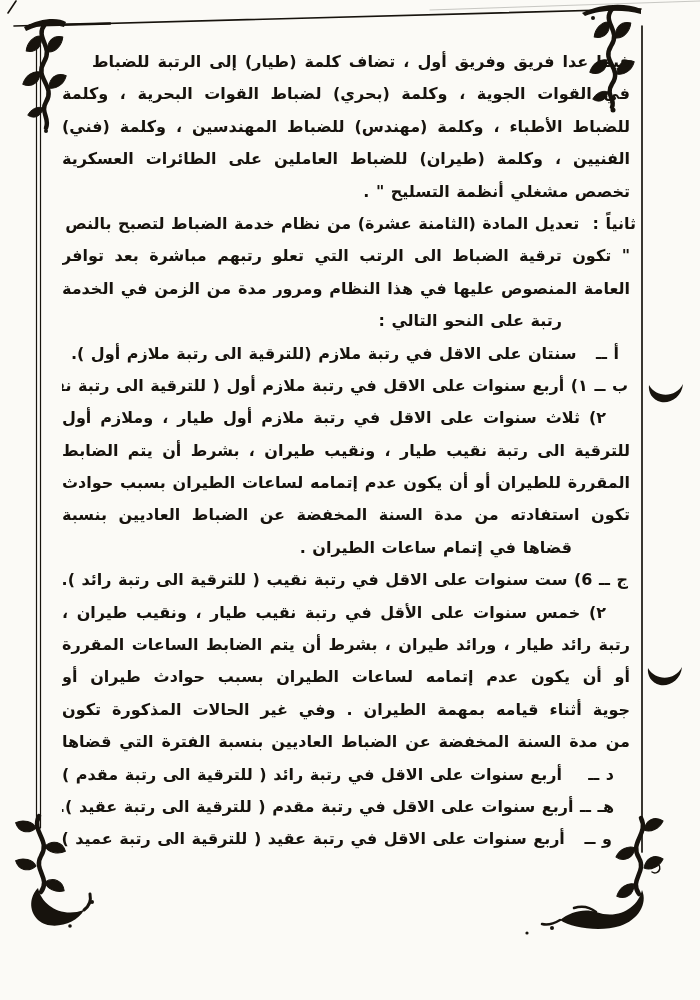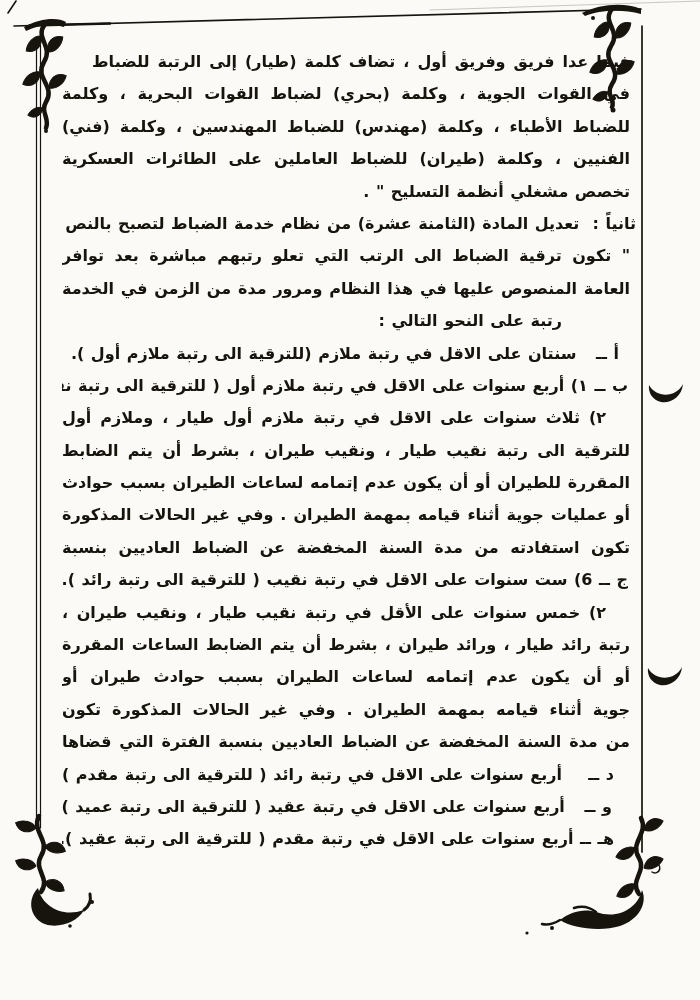--- a/index.html
+++ b/index.html
@@ -114,26 +114,26 @@
       <div class="line right" style="padding-right: 6px;">تخصص مشغلي أنظمة التسليح " .</div>
       <div class="line right">ثانياً :&nbsp; تعديل المادة (الثامنة عشرة) من نظام خدمة الضباط لتصبح بالنص التالي :</div>
       <div class="line just" style="padding-right: 6px;">" تكون ترقية الضباط الى الرتب التي تعلو رتبهم مباشرة بعد توافر الشروط</div>
       <div class="line just" style="padding-right: 6px;">العامة المنصوص عليها في هذا النظام ومرور مدة من الزمن في الخدمة لكل</div>
       <div class="line right" style="padding-right: 74px; text-align: right;">رتبة على النحو التالي :</div>
       <div class="line right" style="padding-right: 8px; text-align: center;">أ ــ&nbsp;&nbsp; سنتان على الاقل في رتبة ملازم (للترقية الى رتبة ملازم أول ).</div>
       <div class="line right" style="padding-right: 8px;">ب ــ ١) أربع سنوات على الاقل في رتبة ملازم أول ( للترقية الى رتبة نقيب ) .</div>
       <div class="line just" style="padding-right: 30px;">٢) ثلاث سنوات على الاقل في رتبة ملازم أول طيار ، وملازم أول طيران ،</div>
       <div class="line just" style="padding-right: 6px;">للترقية الى رتبة نقيب طيار ، ونقيب طيران ، بشرط أن يتم الضابط الساعات</div>
       <div class="line just" style="padding-right: 6px;">المقررة للطيران أو أن يكون عدم إتمامه لساعات الطيران بسبب حوادث طيران</div>
-      <div class="line just" style="padding-right: 6px;">أو عمليات جوية أثناء قيامه بمهمة الطيران . وفي غير الحالات المذكورة</div>
       <div class="line just" style="padding-right: 6px;">تكون استفادته من مدة السنة المخفضة عن الضباط العاديين بنسبة الفترة التي</div>
+      <div class="line right" style="padding-right: 64px;">قضاها في إتمام ساعات الطيران .</div>
       <div class="line right" style="padding-right: 8px;">ج ــ 6) ست سنوات على الاقل في رتبة نقيب ( للترقية الى رتبة رائد ).</div>
       <div class="line just" style="padding-right: 30px;">٢) خمس سنوات على الأقل في رتبة نقيب طيار ، ونقيب طيران ، للترقية الى</div>
       <div class="line just" style="padding-right: 6px;">رتبة رائد طيار ، ورائد طيران ، بشرط أن يتم الضابط الساعات المقررة للطيران</div>
       <div class="line just" style="padding-right: 6px;">أو أن يكون عدم إتمامه لساعات الطيران بسبب حوادث طيران أو عمليات</div>
       <div class="line just" style="padding-right: 6px;">جوية أثناء قيامه بمهمة الطيران . وفي غير الحالات المذكورة تكون استفادته</div>
       <div class="line just" style="padding-right: 6px;">من مدة السنة المخفضة عن الضباط العاديين بنسبة الفترة التي قضاها في إتمام</div>
       <div class="line right" style="padding-right: 22px;">د ــ&nbsp;&nbsp;&nbsp; أربع سنوات على الاقل في رتبة رائد ( للترقية الى رتبة مقدم ).</div>
+      <div class="line right" style="padding-right: 22px;">هـ ــ أربع سنوات على الاقل في رتبة مقدم ( للترقية الى رتبة عقيد ).</div>
       <div class="line right" style="padding-right: 24px;">و ــ&nbsp;&nbsp; أربع سنوات على الاقل في رتبة عقيد ( للترقية الى رتبة عميد )</div>
-      <div class="line right" style="padding-right: 22px;">هـ ــ أربع سنوات على الاقل في رتبة مقدم ( للترقية الى رتبة عقيد ).</div>
     </div>
 
 </div>
 
 </body></html>

